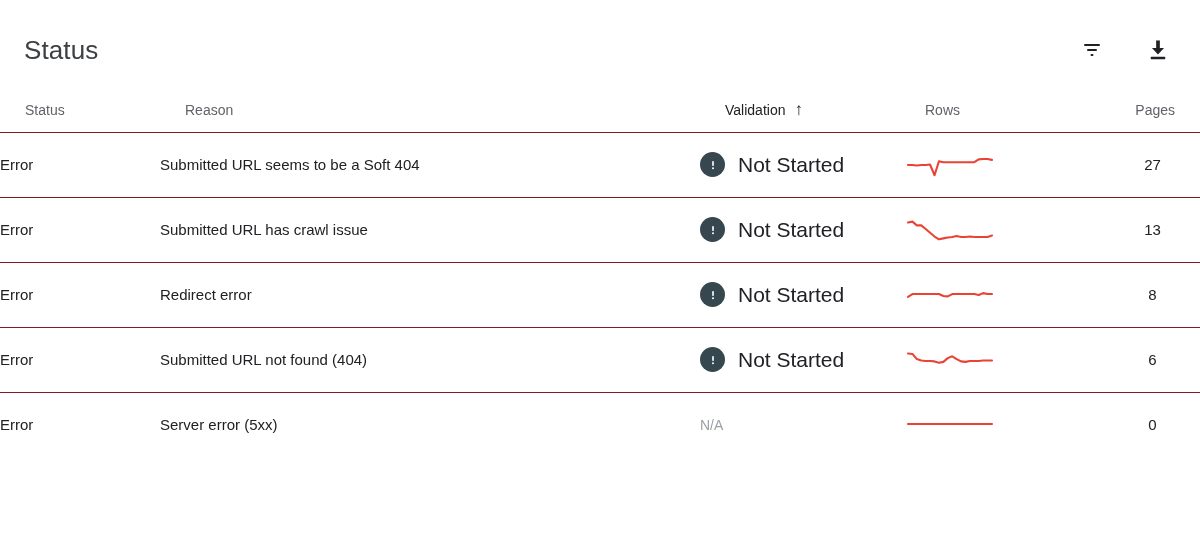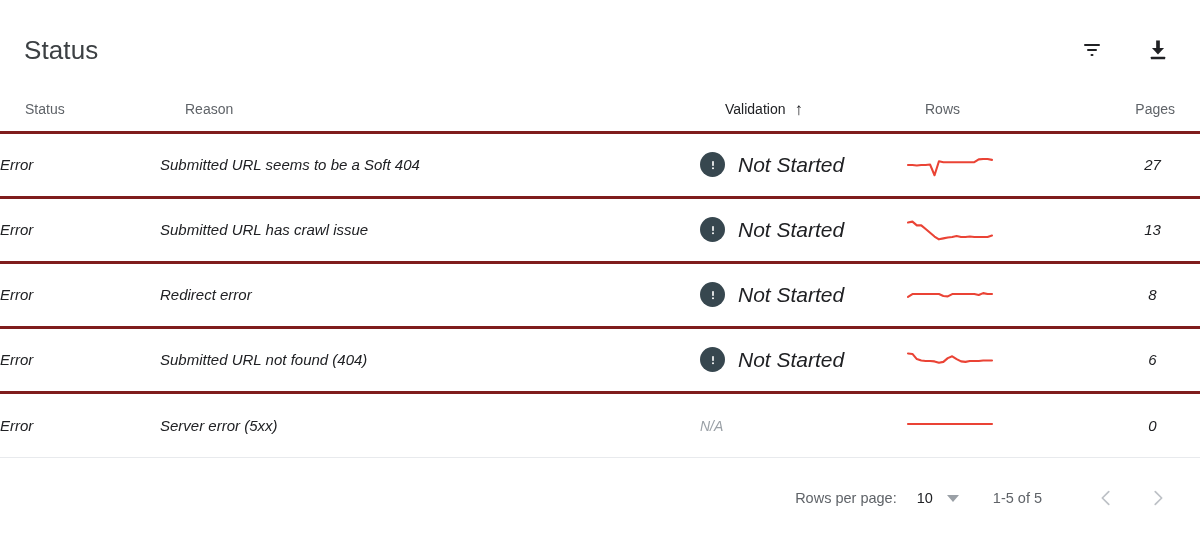--- a/index.html
+++ b/index.html
@@ -87,23 +87,22 @@
 
   .th-inner { display: inline-flex; align-items: center; gap: 9px; }
   .sort-arrow {
     display: inline-block;
     color: #202124;
     line-height: 1;
     font-size: 17px;
   }
 
   tbody tr.data-row {
-    border-top: 3px solid #7f1d1d;
+    border-top: 1px solid #7f1d1d;
     height: 65px;
-    font-style: italic;
   }
   tbody tr.data-row td {
     height: 65px;
     padding: 0;
     vertical-align: middle;
     font-size: 15px;
     color: #202124;
     background: #fff;
   }
   td.cell-status {
@@ -348,40 +347,14 @@
           <td class="cell-reason"><span>Server error (5xx)</span></td>
           <td class="cell-validation"><span class="validation-na">N/A</span></td>
           <td class="cell-trend"><span><svg class="spark" width="90" height="34" viewBox="0 0 90 34">
                 <polyline points="3.00,16.07 7.42,16.07 11.84,16.07 16.26,16.07 20.68,16.07 25.11,16.07 29.53,16.07 33.95,16.07 38.37,16.07 42.79,16.07 47.21,16.07 51.63,16.07 56.05,16.07 60.47,16.07 64.89,16.07 69.32,16.07 73.74,16.07 78.16,16.07 82.58,16.07 87.00,16.07" fill="none" stroke="#ea4335" stroke-width="2.1" stroke-linejoin="round" stroke-linecap="round"></polyline>
               </svg></span></td>
           <td class="cell-pages"><span>0</span></td>
         </tr>
       </tbody>
   </table>
 
-  <div class="table-footer">
-    <span class="rows-label">Rows per page:</span>
-
-    <span class="rows-select">
-      <span class="rows-value">10</span>
-      <span class="caret"></span>
-    </span>
-
-    <span class="range-label">1-5 of 5</span>
-
-    <button class="pager-btn">
-      <span>
-        <svg width="22" height="22" viewBox="0 0 24 24" aria-hidden="true">
-          <path d="M15 5 L8 12 L15 19" fill="none" stroke="currentColor" stroke-width="1.9" stroke-linecap="round" stroke-linejoin="round"></path>
-        </svg>
-      </span>
-    </button>
-
-    <button class="pager-btn">
-      <span>
-        <svg width="22" height="22" viewBox="0 0 24 24" aria-hidden="true">
-          <path d="M9 5 L16 12 L9 19" fill="none" stroke="currentColor" stroke-width="1.9" stroke-linecap="round" stroke-linejoin="round"></path>
-        </svg>
-      </span>
-    </button>
-  </div>
 
 </div>
 
 </body></html>

